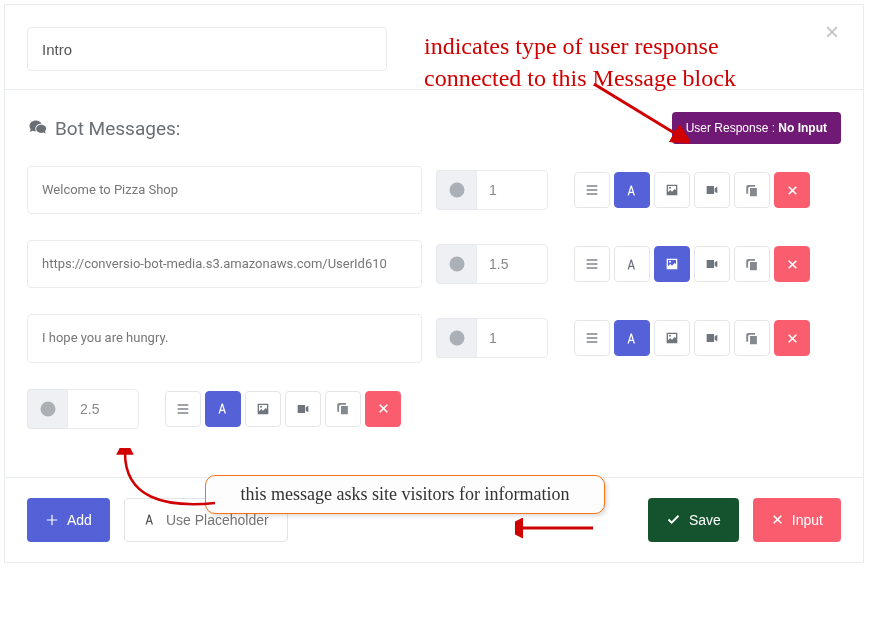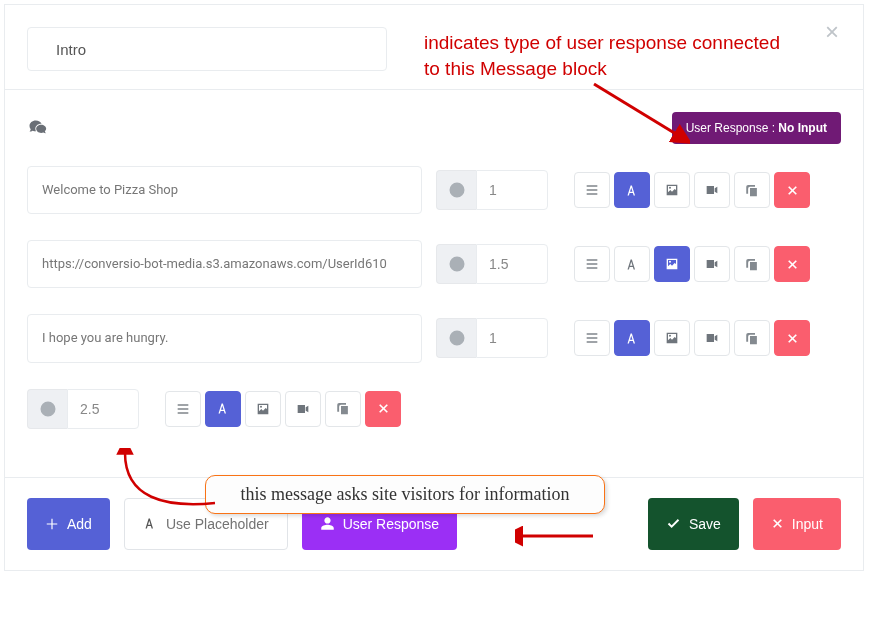--- a/index.html
+++ b/index.html
@@ -30,21 +30,21 @@
     line-height: 1;
   }
   .header-area {
     padding: 22px 22px 18px 22px;
   }
   .title-input {
     width: 360px;
     height: 44px;
     border: 1px solid #e9ecef;
     border-radius: 4px;
-    padding: 0 28px;
+    padding: 0 14px;
     font-size: 15px;
     color: #555;
   }
   .divider-line {
     border: none;
     border-top: 1px solid #e9ecef;
     margin: 0;
   }
   .body-area {
     padding: 22px;
@@ -137,22 +137,22 @@
   .tbtn.active { background: #5561d6; border-color: #5561d6; color: #fff; }
   .tbtn.danger { background: #fa5e6e; border-color: #fa5e6e; color: #fff; }
 
   
   .ann-top {
     position: absolute;
     top: 30px;
     left: 424px;
     width: 360px;
     color: #d00000;
-    font-family: Liberation Sans, sans-serif;
-    font-size: 19px;
+    font-family: Liberation Serif, serif;
+    font-size: 24px;
     line-height: 1.35;
     pointer-events: none;
   }
   .arrow-top {
     position: absolute;
     top: 80px;
     left: 590px;
     pointer-events: none;
   }
   .ann-bottom {
@@ -185,21 +185,21 @@
   }
 
   .footer-area {
     border-top: 1px solid #e9ecef;
     padding: 20px 22px;
     display: flex;
     align-items: center;
     gap: 14px;
   }
   .f-btn {
-    height: 52px;
+    height: 44px;
     border-radius: 4px;
     border: none;
     font-size: 14px;
     padding: 0 18px;
     display: inline-flex;
     align-items: center;
     gap: 8px;
     cursor: pointer;
   }
   .f-btn.add { background: #5561d6; color: #fff; }
@@ -226,20 +226,21 @@
 
   <div class="body-area">
 
     <div class="section-head">
       <div class="sect-left">
         <span>
           <svg width="20" height="20" viewBox="0 0 24 24" fill="#6a6f76">
               <path d="M10.5 3C6.36 3 3 5.91 3 9.5c0 1.45.55 2.79 1.49 3.88-.22 1.1-.78 2.23-1.43 2.88.98.05 2.6-.37 3.77-1.11 1.11.54 2.41.85 3.67.85.14 0 .27 0 .41-.01C10.35 15.27 10 14.17 10 13c0-3.31 3.13-6 7-6 .17 0 .33.01.5.02C16.58 4.64 13.78 3 10.5 3zM17 8c-3.31 0-6 2.24-6 5s2.69 5 6 5c.93 0 1.81-.18 2.6-.5.93.57 2.2.89 2.99.84-.52-.52-.97-1.43-1.15-2.31C22.45 15.18 23 14.14 23 13c0-2.76-2.69-5-6-5z"></path>
             </svg>
         </span>
+        <span>Bot Messages:</span>
       </div>
       <button class="badge-btn">
         <span>User Response : </span><b>No Input</b>
       </button>
     </div>
 
     <div id="rows-host">
         <div class="msg-row">
           <div class="msg-text">Welcome to Pizza Shop</div>
           <div class="delay-group">
@@ -443,28 +444,20 @@
       </span>
       <span>Add</span>
     </button>
     <button class="f-btn placeholder">
       <span>
         <svg width="15" height="15" viewBox="0 0 24 24" fill="#555">
             <path d="M9 4h2l5 16h-2.2l-1.2-4H7.4l-1.2 4H4L9 4zm-1 10h4l-2-6.5L8 14z"></path>
           </svg>
       </span>
       <span>Use Placeholder</span>
-    </button>
-    <button class="f-btn user-response">
-      <span>
-        <svg width="15" height="15" viewBox="0 0 24 24" fill="#fff">
-            <path d="M12 12c2.76 0 5-2.24 5-5s-2.24-5-5-5-5 2.24-5 5 2.24 5 5 5zm0 2c-3.33 0-10 1.67-10 5v3h20v-3c0-3.33-6.67-5-10-5z"></path>
-          </svg>
-      </span>
-      <span>User Response</span>
     </button>
     <div class="spacer"></div>
     <button class="f-btn save">
       <span>
         <svg width="15" height="15" viewBox="0 0 24 24" fill="none" stroke="#fff" stroke-width="3">
             <path d="M4 12l5 5L20 6"></path>
           </svg>
       </span>
       <span>Save</span>
     </button>

